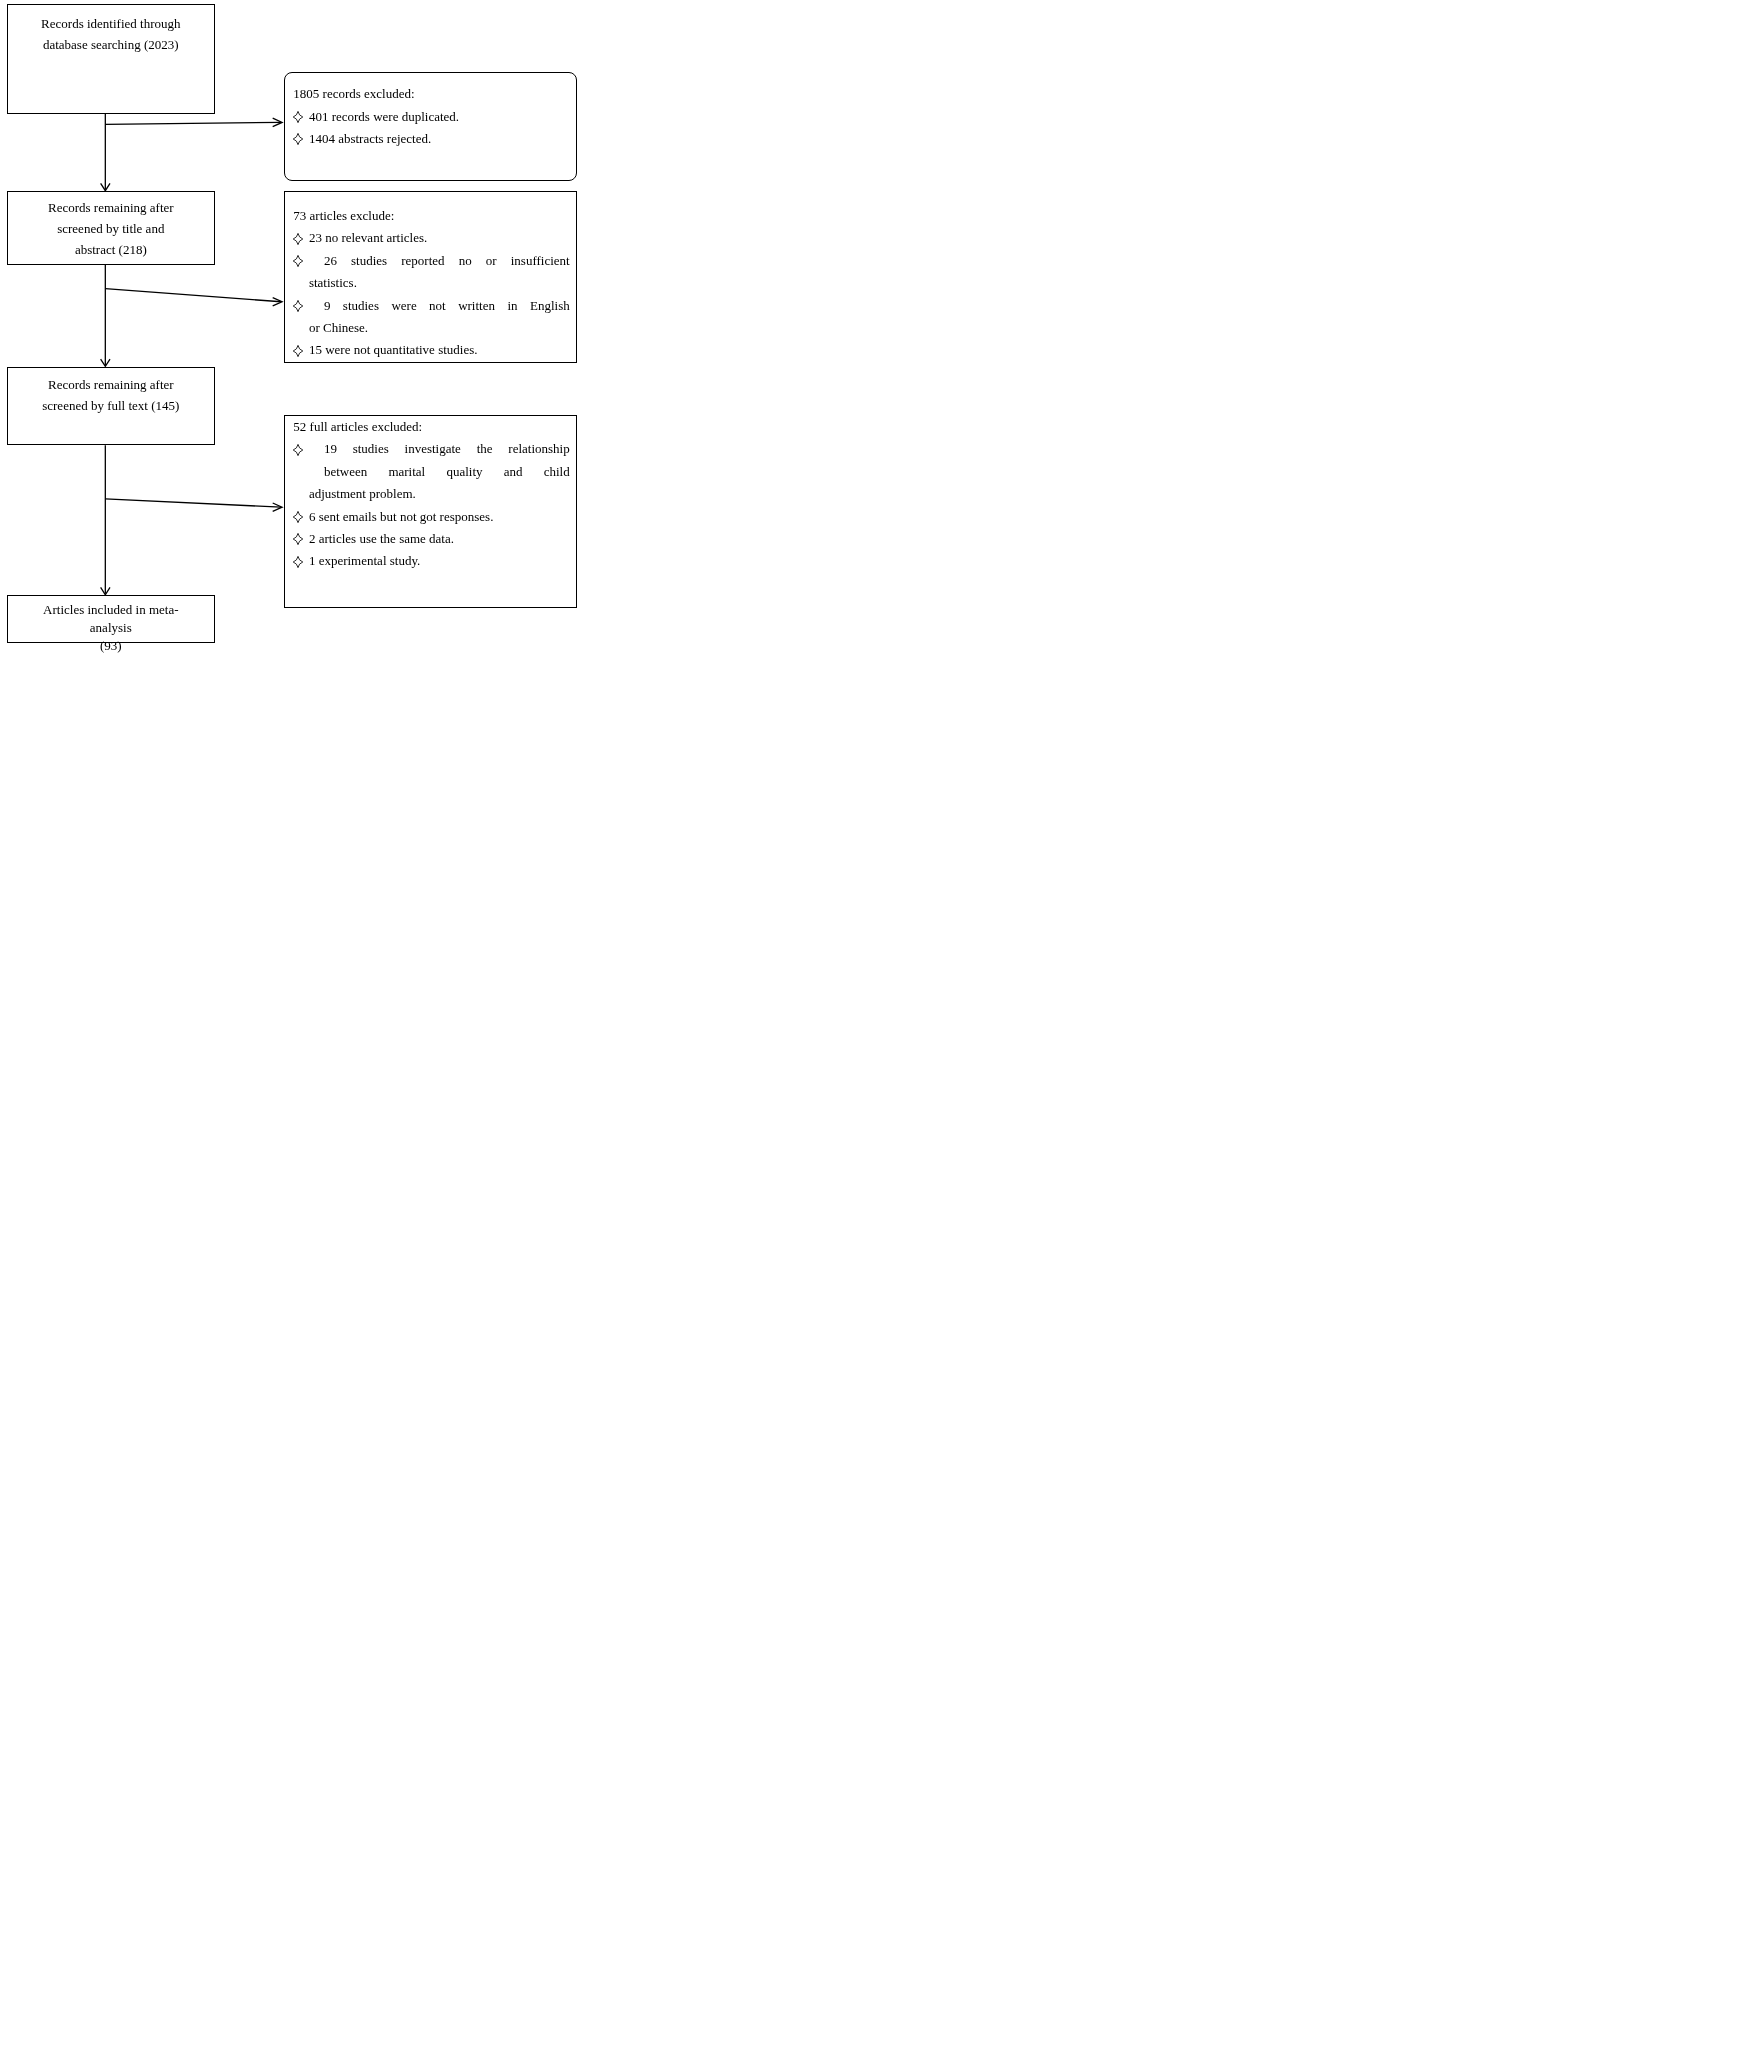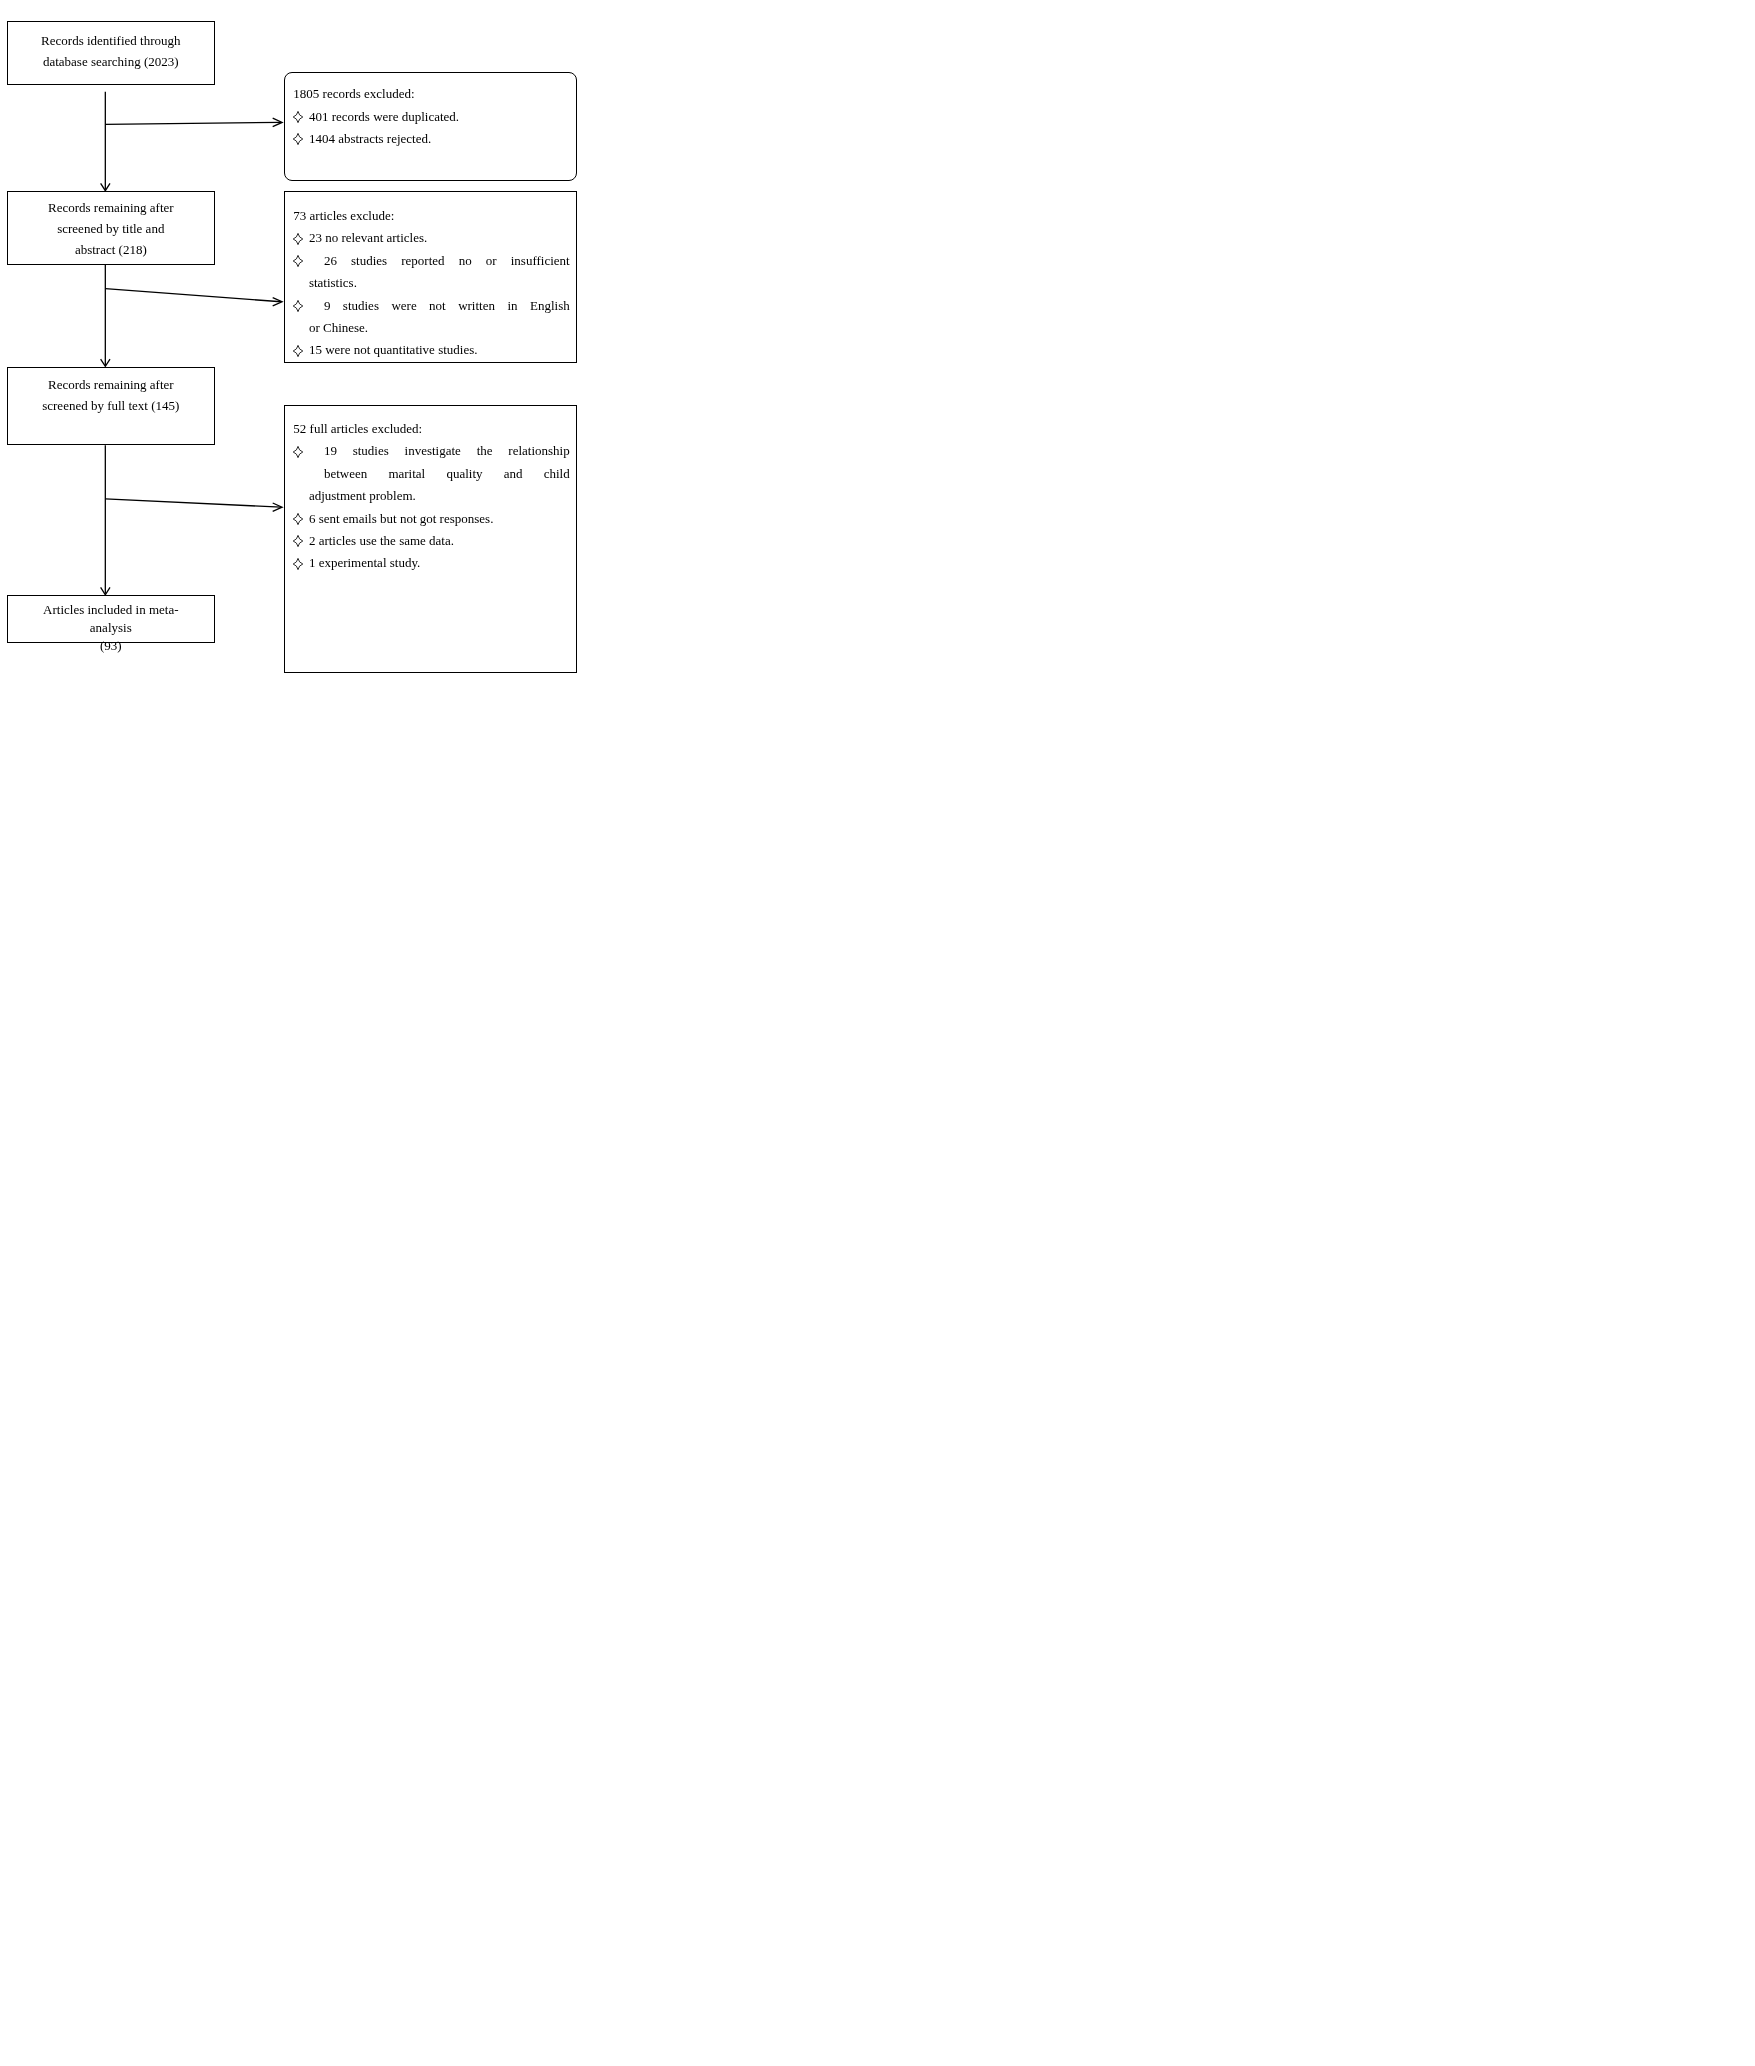--- a/index.html
+++ b/index.html
@@ -14,35 +14,35 @@
   .connectors{position:absolute;left:0;top:0;width:585px;height:689px;pointer-events:none;}
   .connectors line,.connectors polyline{stroke:#000;stroke-width:2.5;fill:none;}
 
   
   .flow-box{
     position:absolute;left:6.8px;width:208px;
     border:1.6px solid #000;box-sizing:border-box;
     text-align:center;font-size:13px;line-height:21px;
     background:#fff;
   }
-  .fb1{top:4.2px;height:64px;padding-top:8.3px;margin-top:17px;}
+  .fb1{top:4.2px;height:110px;padding-top:8.3px;}
   .fb2{top:191px;height:74px;padding-top:5.2px;}
   .fb3{top:367px;height:78px;padding-top:6.3px;}
   .fb4{top:595px;height:48px;padding-top:5.2px;line-height:18px;}
 
   
   .excl-box{
     position:absolute;left:284px;width:293px;
     border:1.6px solid #000;box-sizing:border-box;
     font-size:13px;line-height:22.4px;
     padding:6.3px 6.3px 0 8.3px;background:#fff;
   }
   .eb1{top:72px;height:109px;padding-top:10.4px;border-radius:8px;}
   .eb2{top:191px;height:172px;padding-top:13px;}
-  .eb3{top:405px;height:268px;padding-top:12px;}
+  .eb3{top:415px;height:193px;padding-top:0;}
 
   .excl-header{text-align:left;}
   .excl-item{display:flex;align-items:flex-start;}
   .bullet{flex:0 0 15.6px;padding-top:5.2px;}
   .bullet svg{width:10px;height:12px;display:block;}
   .bullet path{fill:none;stroke:#000;stroke-width:2;}
   .itext{flex:1;min-width:0;}
   .jline{text-align:justify;text-align-last:justify;margin-left:15px;}
   .lline{text-align:left;}
 </style>

